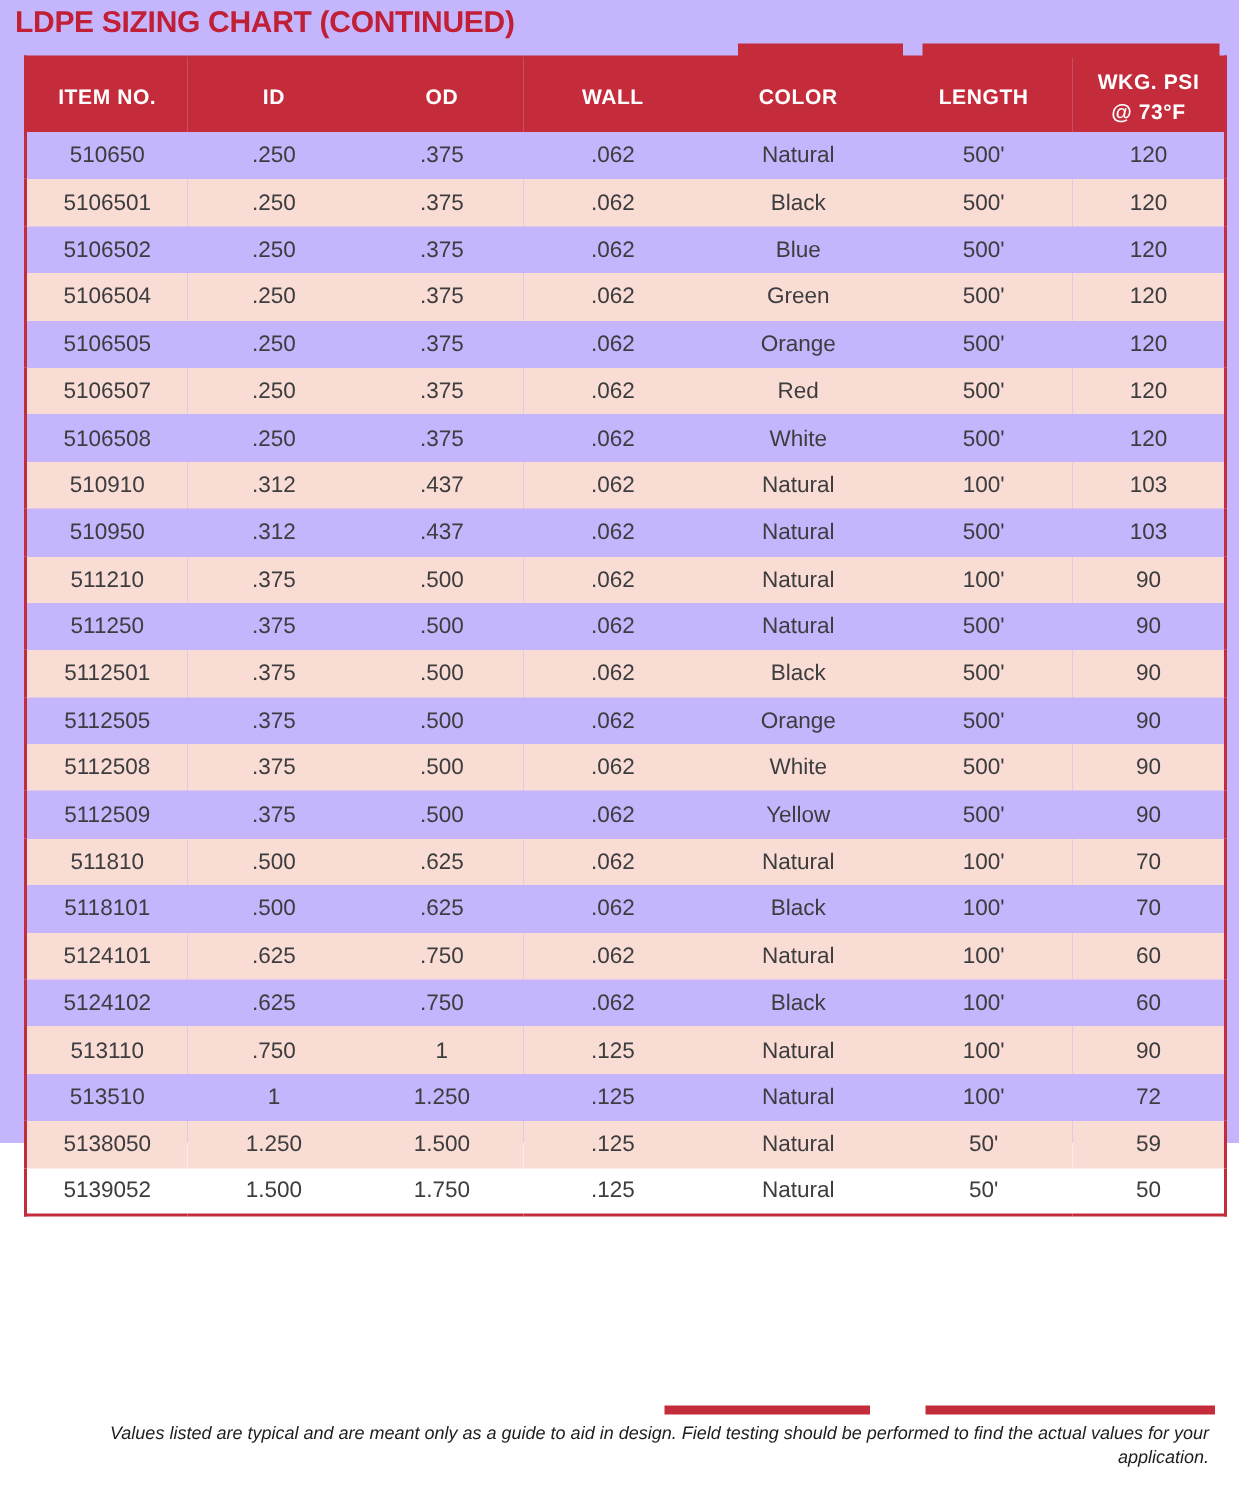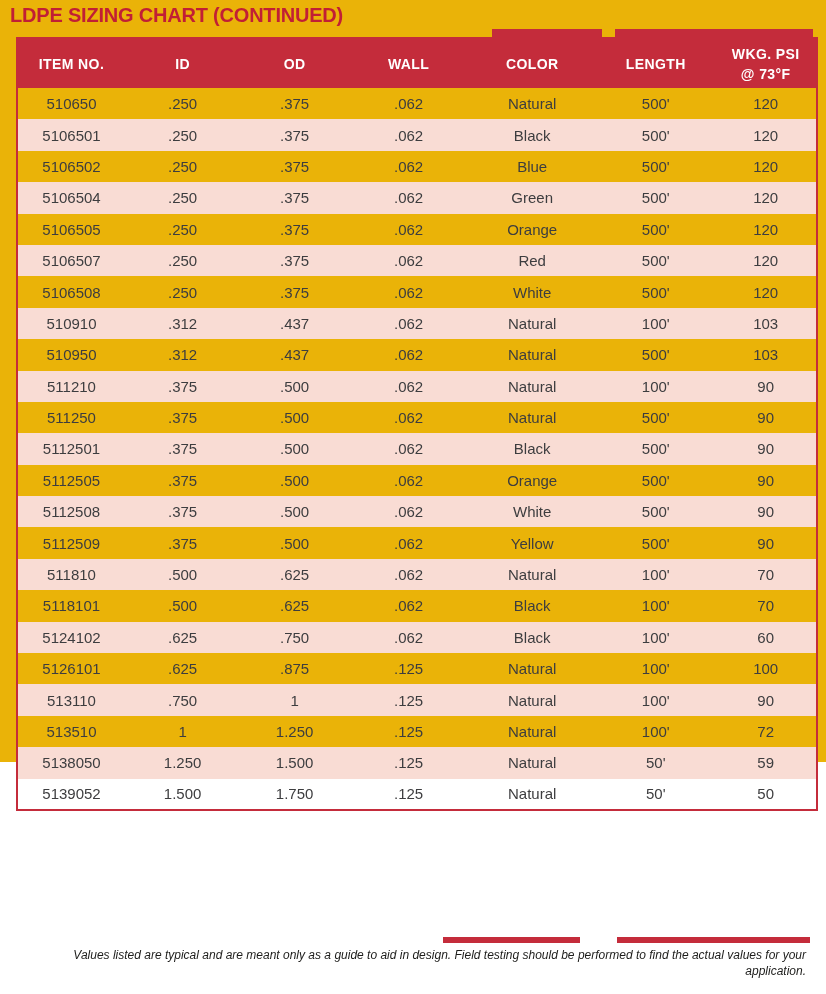--- a/index.html
+++ b/index.html
@@ -10,21 +10,21 @@
     --header-text:#ffffff;
     --footnote-text:#1d1d1b;
   }
   *{box-sizing:border-box;margin:0;padding:0;}
   html,body{background:#ffffff;}
   body{
     width:826px;height:994px;
     font-family:"Liberation Sans","DejaVu Sans",sans-serif;
     position:relative;overflow:hidden;
   }
-  .page{position:relative;width:826px;height:762px;background:#eab308;}
+  .page{position:relative;width:826px;height:762px;background:#c4b5fd;}
 
   .page-title{
     position:absolute;left:10px;top:4px;
     font-size:20px;font-weight:bold;
     letter-spacing:-0.2px;
     color:var(--title-red);
     white-space:nowrap;
   }
 
   
@@ -271,36 +271,36 @@
           <tr>
             <td>5118101</td>
             <td>.500</td>
             <td>.625</td>
             <td>.062</td>
             <td>Black</td>
             <td>100'</td>
             <td>70</td>
           </tr>
           <tr>
+            <td>5124101</td>
+            <td>.625</td>
+            <td>.750</td>
+            <td>.062</td>
+            <td>Natural</td>
+            <td>100'</td>
+            <td>60</td>
+          </tr>
+          <tr>
             <td>5124102</td>
             <td>.625</td>
             <td>.750</td>
             <td>.062</td>
             <td>Black</td>
             <td>100'</td>
             <td>60</td>
-          </tr>
-          <tr>
-            <td>5126101</td>
-            <td>.625</td>
-            <td>.875</td>
-            <td>.125</td>
-            <td>Natural</td>
-            <td>100'</td>
-            <td>100</td>
           </tr>
           <tr>
             <td>513110</td>
             <td>.750</td>
             <td>1</td>
             <td>.125</td>
             <td>Natural</td>
             <td>100'</td>
             <td>90</td>
           </tr>

